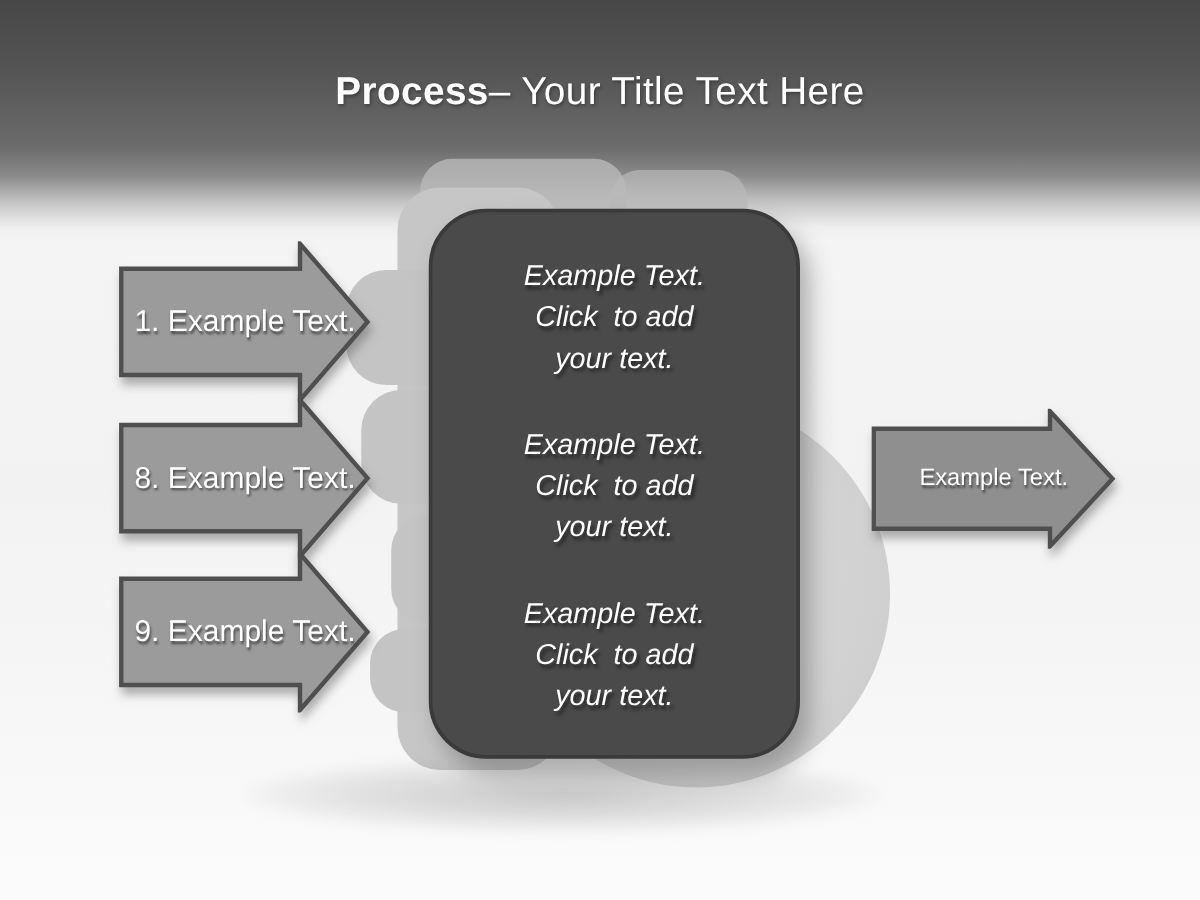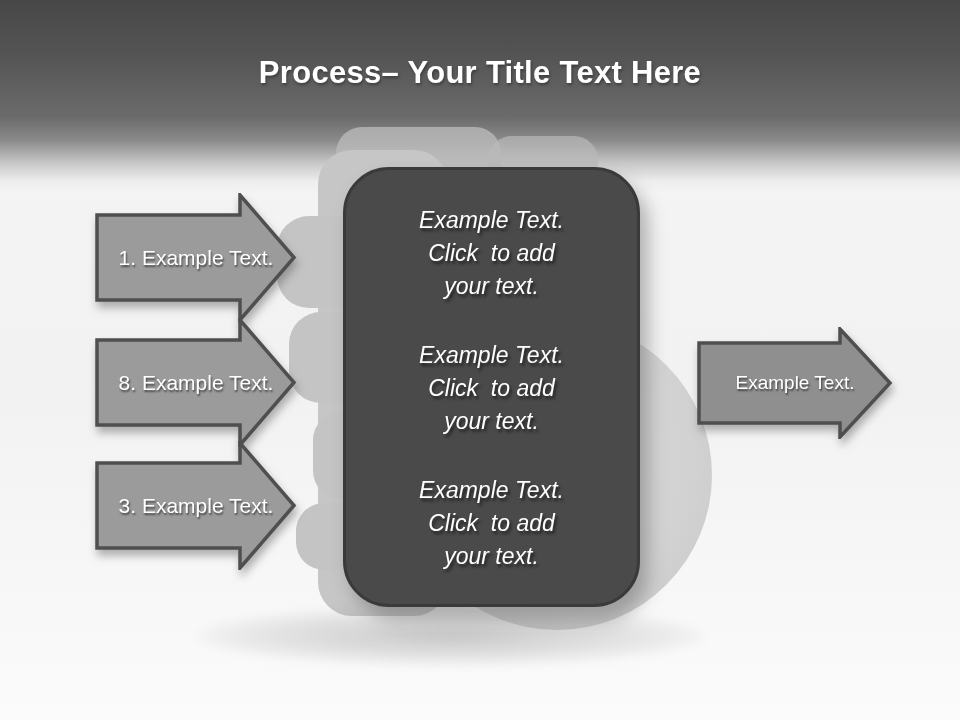--- a/index.html
+++ b/index.html
@@ -20,21 +20,21 @@
       #eeeeee 93%,
       #f5f5f5 100%);
   }
   .slide-title {
     position:absolute; top:55px; left:0; width:100%;
     display:flex; justify-content:center; align-items:baseline; 
     color:var(--title-text,#ffffff); font-size:31px; letter-spacing:0.3px;
     text-shadow:1px 2px 3px rgba(0,0,0,0.35);
   }
   .slide-title .bold { font-weight:bold; }
-  .slide-title .rest { font-weight:bold;text-align:right; }
+  .slide-title .rest { font-weight:normal;text-align:right; }
 
   
   .bg-shape { position:absolute; }
   .finger-a { left:336px; top:127px; width:165px; height:75px; border-radius:26px; background:#b9b9b9; opacity:.8; }
   .finger-b { left:488px; top:136px; width:110px; height:66px; border-radius:24px; background:#b9b9b9; opacity:.7; }
   .hand-column { left:318px; top:150px; width:130px; height:466px; border-radius:34px; background:var(--silhouette-gray,#c6c6c6); }
   .knuckle-1 { left:277px; top:216px; width:100px; height:92px; border-radius:32px; background:#c4c4c4; }
   .knuckle-2 { left:289px; top:312px; width:92px;  height:91px; border-radius:32px; background:#c4c4c4; }
   .knuckle-3 { left:313px; top:412px; width:70px;  height:87px; border-radius:28px; background:#c4c4c4; }
   .knuckle-4 { left:296px; top:503px; width:84px;  height:67px; border-radius:28px; background:#c4c4c4; }
@@ -48,21 +48,21 @@
     filter:blur(5px);
   }
 
   
   .h-arrow { position:absolute; filter:drop-shadow(2px 6px 4px rgba(100,100,100,0.5)); }
   .h-arrow svg { position:absolute; left:0; top:0; width:100%; height:100%; }
   .h-arrow polygon { fill:var(--arrow-fill,#9b9b9b); stroke:var(--arrow-border,#4f4f4f); stroke-width:3.5; stroke-linejoin:miter; }
   .h-arrow.right polygon { fill:var(--right-arrow-fill,#8f8f8f); }
   .arrow-label {
     position:absolute; inset:0; display:flex; align-items:center; justify-content:center;
-    color:#ffffff; font-size:21px; text-shadow:1px 2px 2px rgba(0,0,0,0.55);
+    color:#ffffff; font-size:24px; text-shadow:1px 2px 2px rgba(0,0,0,0.55);
     pointer-events:none; white-space:nowrap;
   }
   #arrow-1 { left:95px;  top:193px; width:202px; height:129px; }
   #arrow-2 { left:95px;  top:318px; width:202px; height:129px; }
   #arrow-3 { left:95px;  top:441px; width:202px; height:129px; }
   #arrow-out { left:697px; top:327px; width:196px; height:112px; }
   #arrow-out .arrow-label { font-size:19px; }
 
   
   .center-box {
@@ -112,21 +112,21 @@
     <svg viewBox="0 0 202 129" aria-hidden="true">
       <polygon points="2,22 145,22 145,2 199,64.5 145,127 145,107 2,107"></polygon>
     </svg>
     <div class="arrow-label">8. Example Text.</div>
   </div>
 
   <div class="h-arrow" id="arrow-3">
     <svg viewBox="0 0 202 129" aria-hidden="true">
       <polygon points="2,22 145,22 145,2 199,64.5 145,127 145,107 2,107"></polygon>
     </svg>
-    <div class="arrow-label">3. Example Text.</div>
+    <div class="arrow-label">9. Example Text.</div>
   </div>
 
   <div class="center-box">
     <div class="box-block">Example Text.
 Click  to add
 your text.</div>
     <div class="box-block">Example Text.
 Click  to add
 your text.</div>
     <div class="box-block">Example Text.

